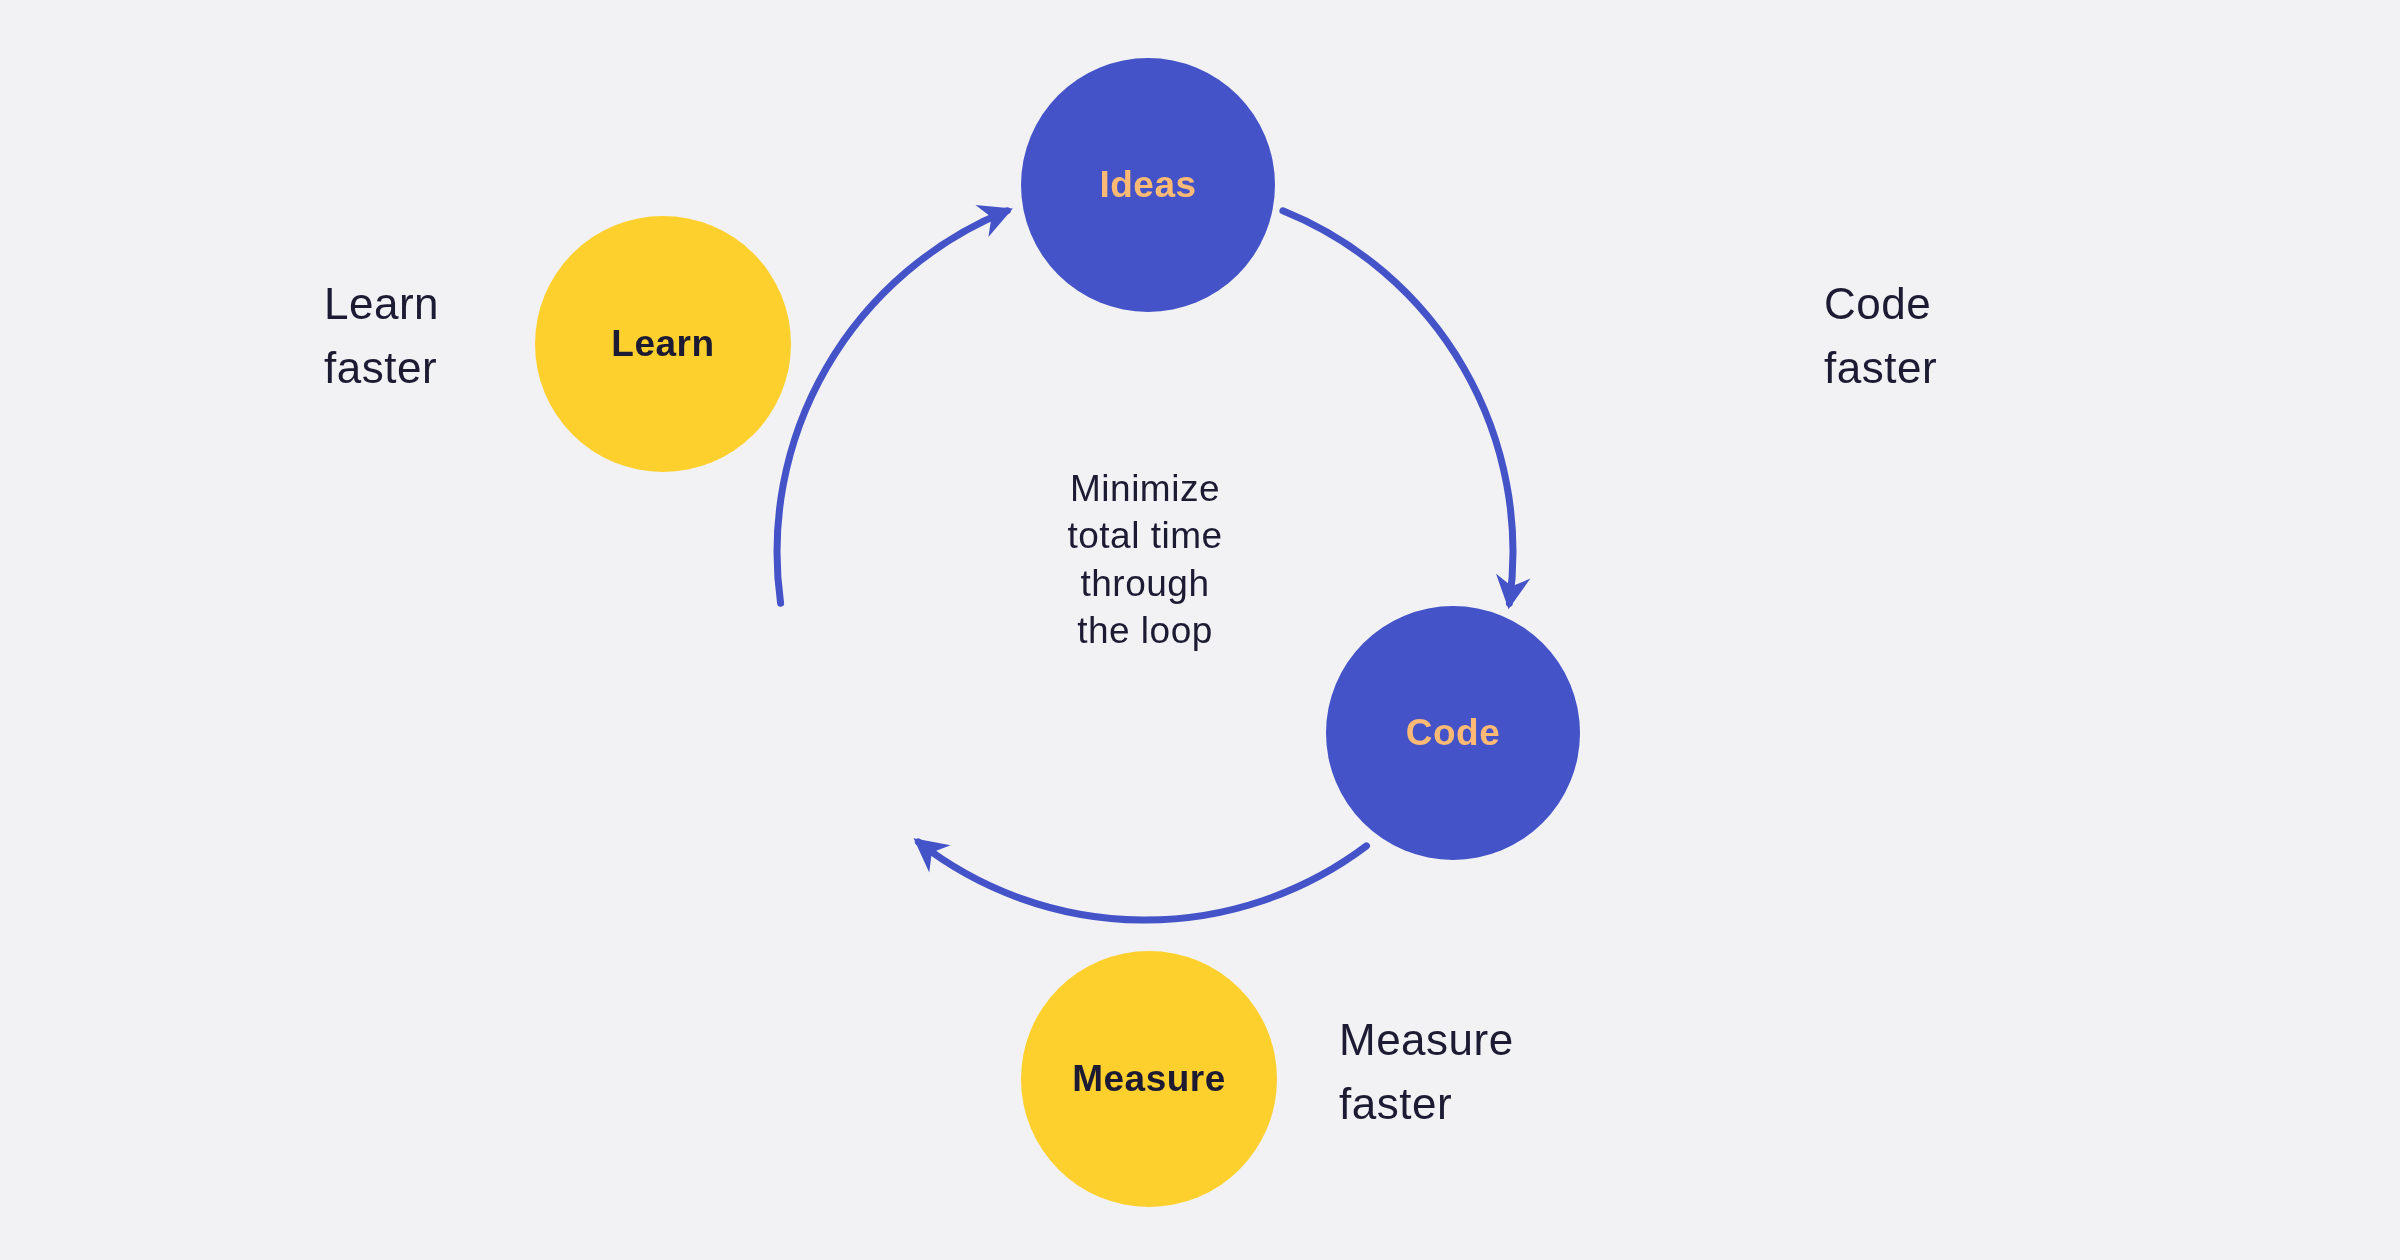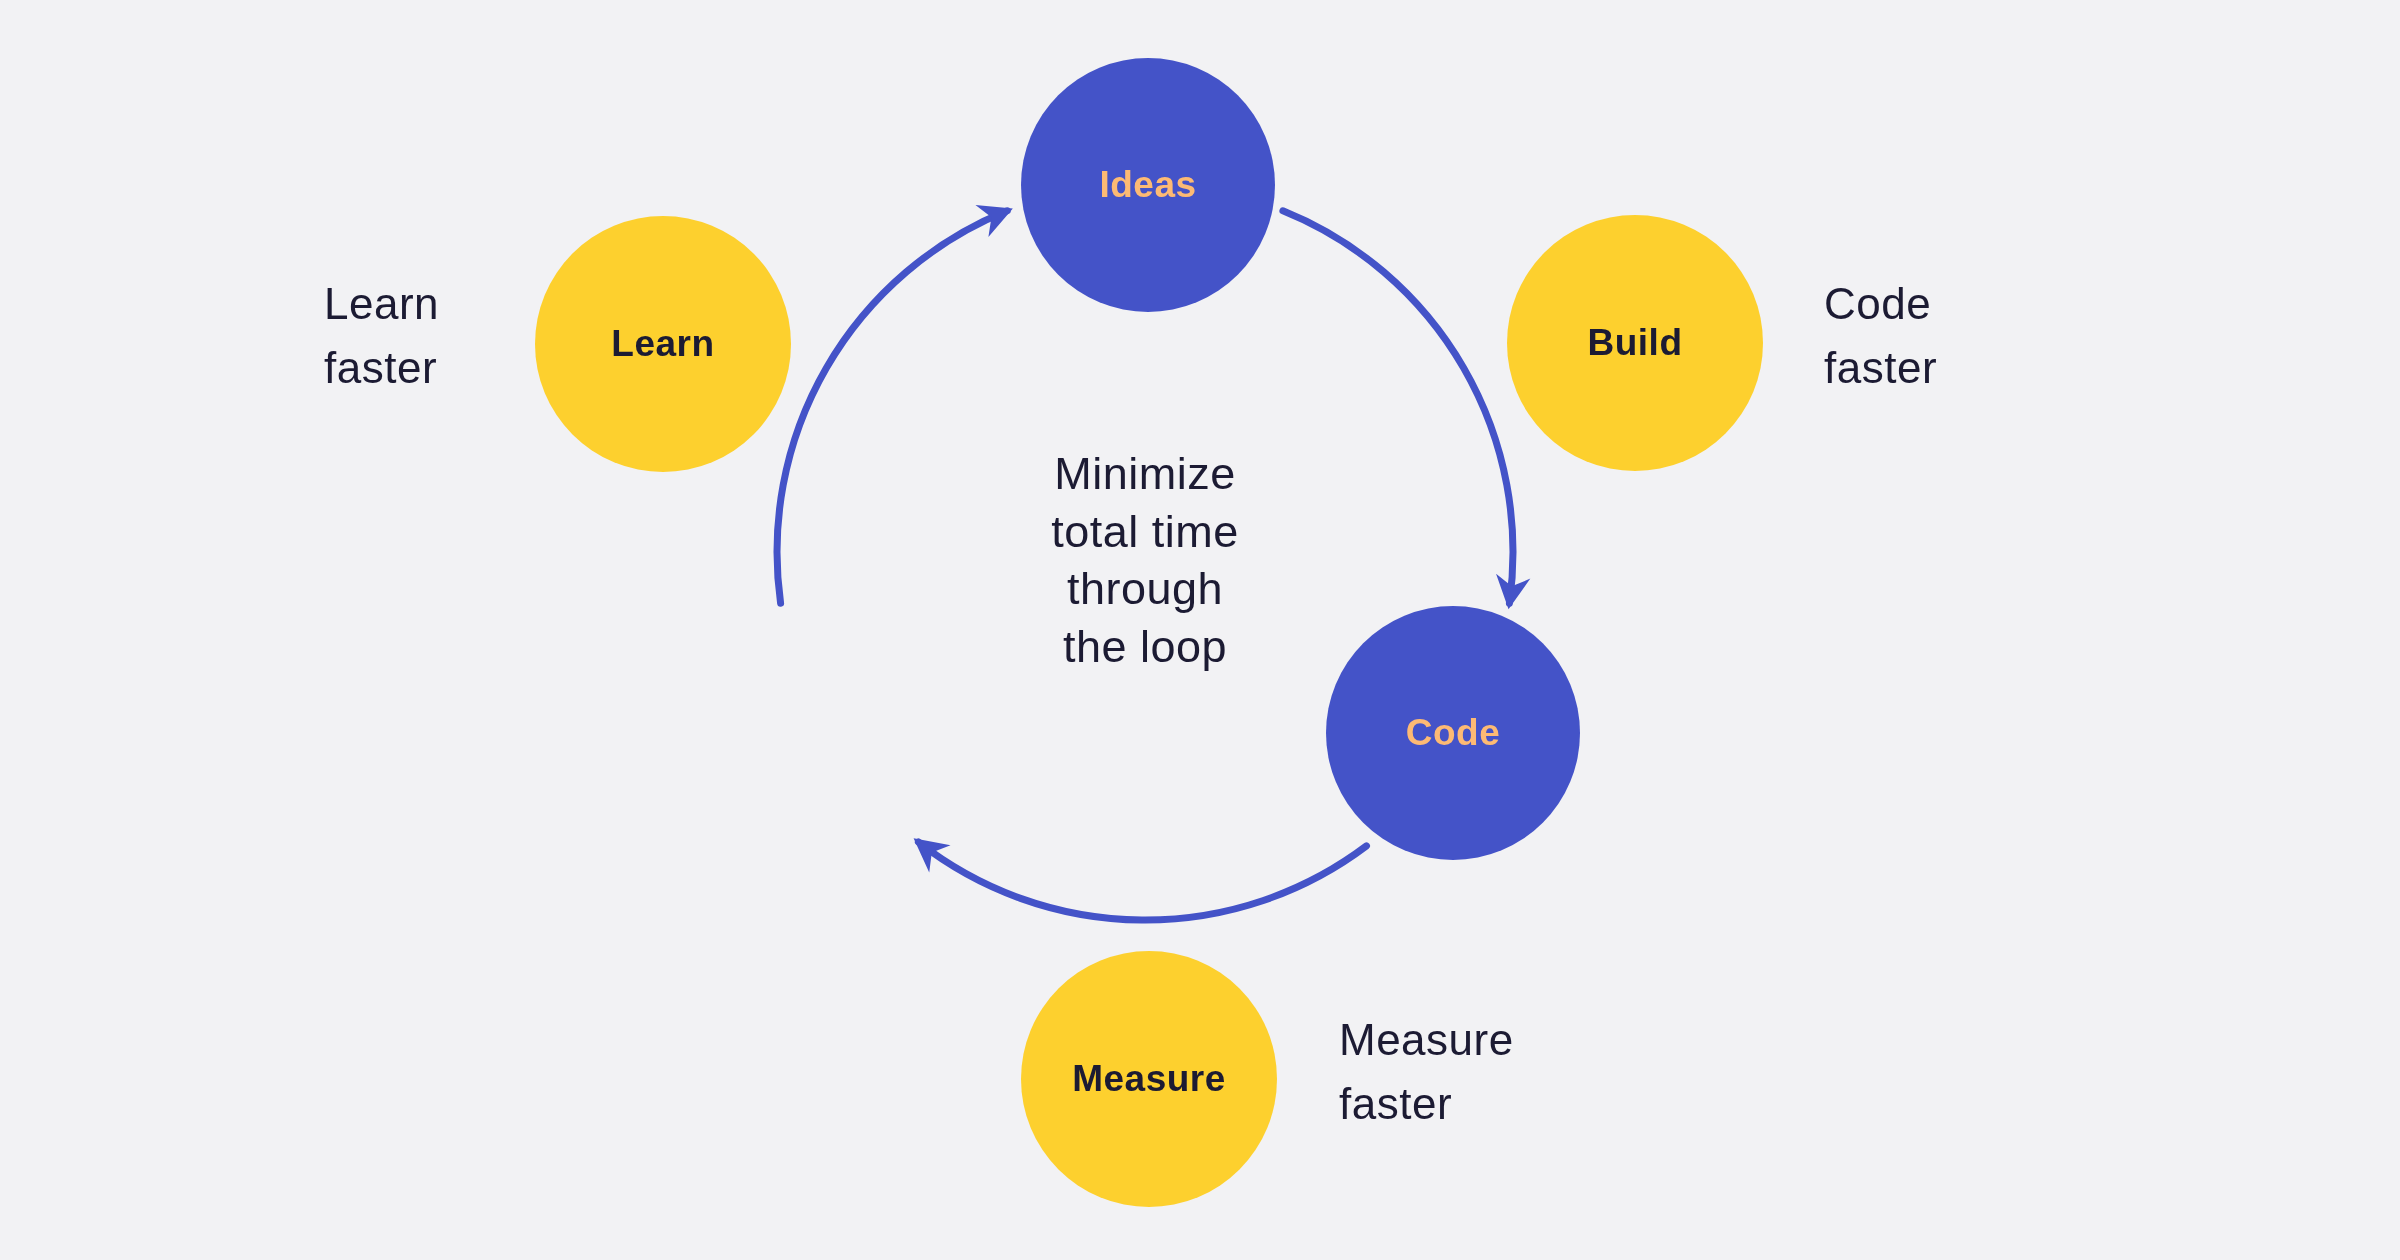--- a/index.html
+++ b/index.html
@@ -61,21 +61,21 @@
   .badge-learn  { left:  535px; top: 216px; }
   .badge-build  { left: 1507px; top: 215px; }
   .badge-measure{ left: 1021px; top: 951px; width: 254px; height: 254px; font-size: 34px; }
   .center-caption {
     position: absolute;
     left: 1145px;
     top: 560px;
     transform: translate(-50%, -50%);
     text-align: center;
     color: #1c1b33;
-    font-size: 45px;
+    font-size: 37px;
     line-height: 1.28;
     font-weight: 500;
     letter-spacing: 0.5px;
     white-space: nowrap;
   }
   .caption {
     position: absolute;
     color: #1c1b33;
     font-size: 44px;
     line-height: 1.45;
@@ -106,23 +106,20 @@
   <div class="circle blue node-ideas">
     <span>Ideas</span>
   </div>
   <div class="circle blue node-code">
     <span>Code</span>
   </div>
 
   <div class="circle yellow badge-learn">
     <span>Learn</span>
   </div>
-  <div class="circle yellow badge-build">
-    <span>Build</span>
-  </div>
   <div class="circle yellow badge-measure">
     <span>Measure</span>
   </div>
 
   <div class="center-caption">
     <div>Minimize</div>
     <div>total time</div>
     <div>through</div>
     <div>the loop</div>
   </div>

